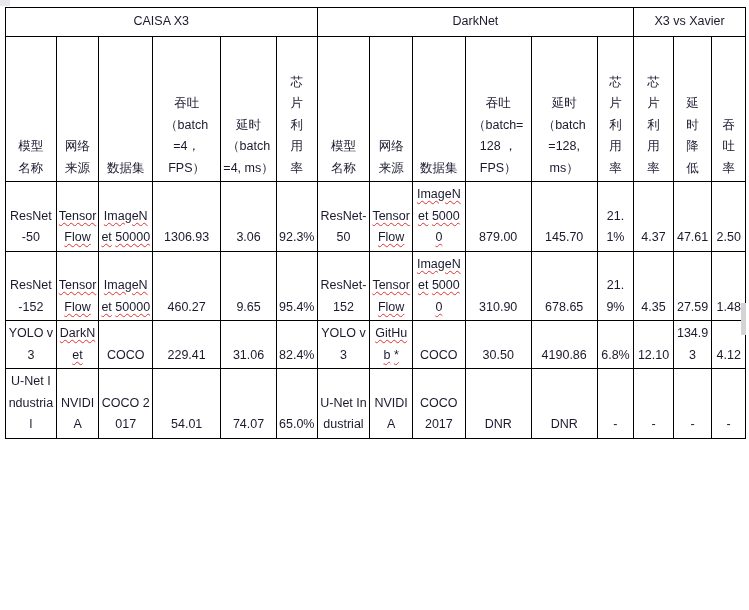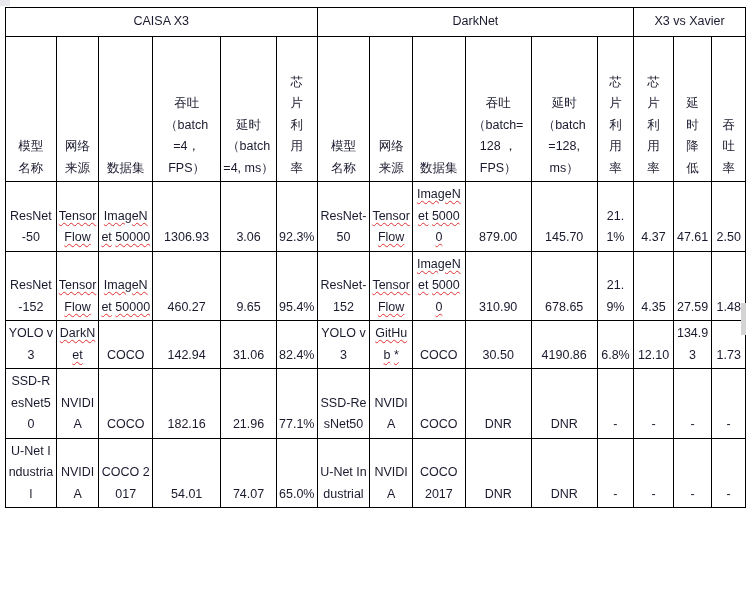--- a/index.html
+++ b/index.html
@@ -229,49 +229,32 @@
             <td class="num">678.65</td>
             <td class="num">21.9%</td>
             <td class="num">4.35</td>
             <td class="num">27.59</td>
             <td class="num">1.48</td>
           </tr>
           <tr>
             <td>YOLO v3</td>
             <td><span class="wavy">DarkNet</span></td>
             <td>COCO</td>
-            <td class="num">142.94</td>
+            <td class="num">229.41</td>
             <td class="num">31.06</td>
             <td class="num">82.4%</td>
             <td>YOLO v3</td>
             <td><span class="wavy">GitHub</span> <span class="wavy">*</span></td>
             <td>COCO</td>
             <td class="num">30.50</td>
             <td class="num">4190.86</td>
             <td class="num">6.8%</td>
             <td class="num">12.10</td>
             <td class="num">134.93</td>
-            <td class="num">1.73</td>
-          </tr>
-          <tr>
-            <td>SSD-ResNet50</td>
-            <td>NVIDIA</td>
-            <td>COCO</td>
-            <td class="num">182.16</td>
-            <td class="num">21.96</td>
-            <td class="num">77.1%</td>
-            <td>SSD-ResNet50</td>
-            <td>NVIDIA</td>
-            <td>COCO</td>
-            <td class="num">DNR</td>
-            <td class="num">DNR</td>
-            <td class="num">-</td>
-            <td class="num">-</td>
-            <td class="num">-</td>
-            <td class="num">-</td>
+            <td class="num">4.12</td>
           </tr>
           <tr>
             <td>U-Net Industrial</td>
             <td>NVIDIA</td>
             <td>COCO 2017</td>
             <td class="num">54.01</td>
             <td class="num">74.07</td>
             <td class="num">65.0%</td>
             <td>U-Net Industrial</td>
             <td>NVIDIA</td>

